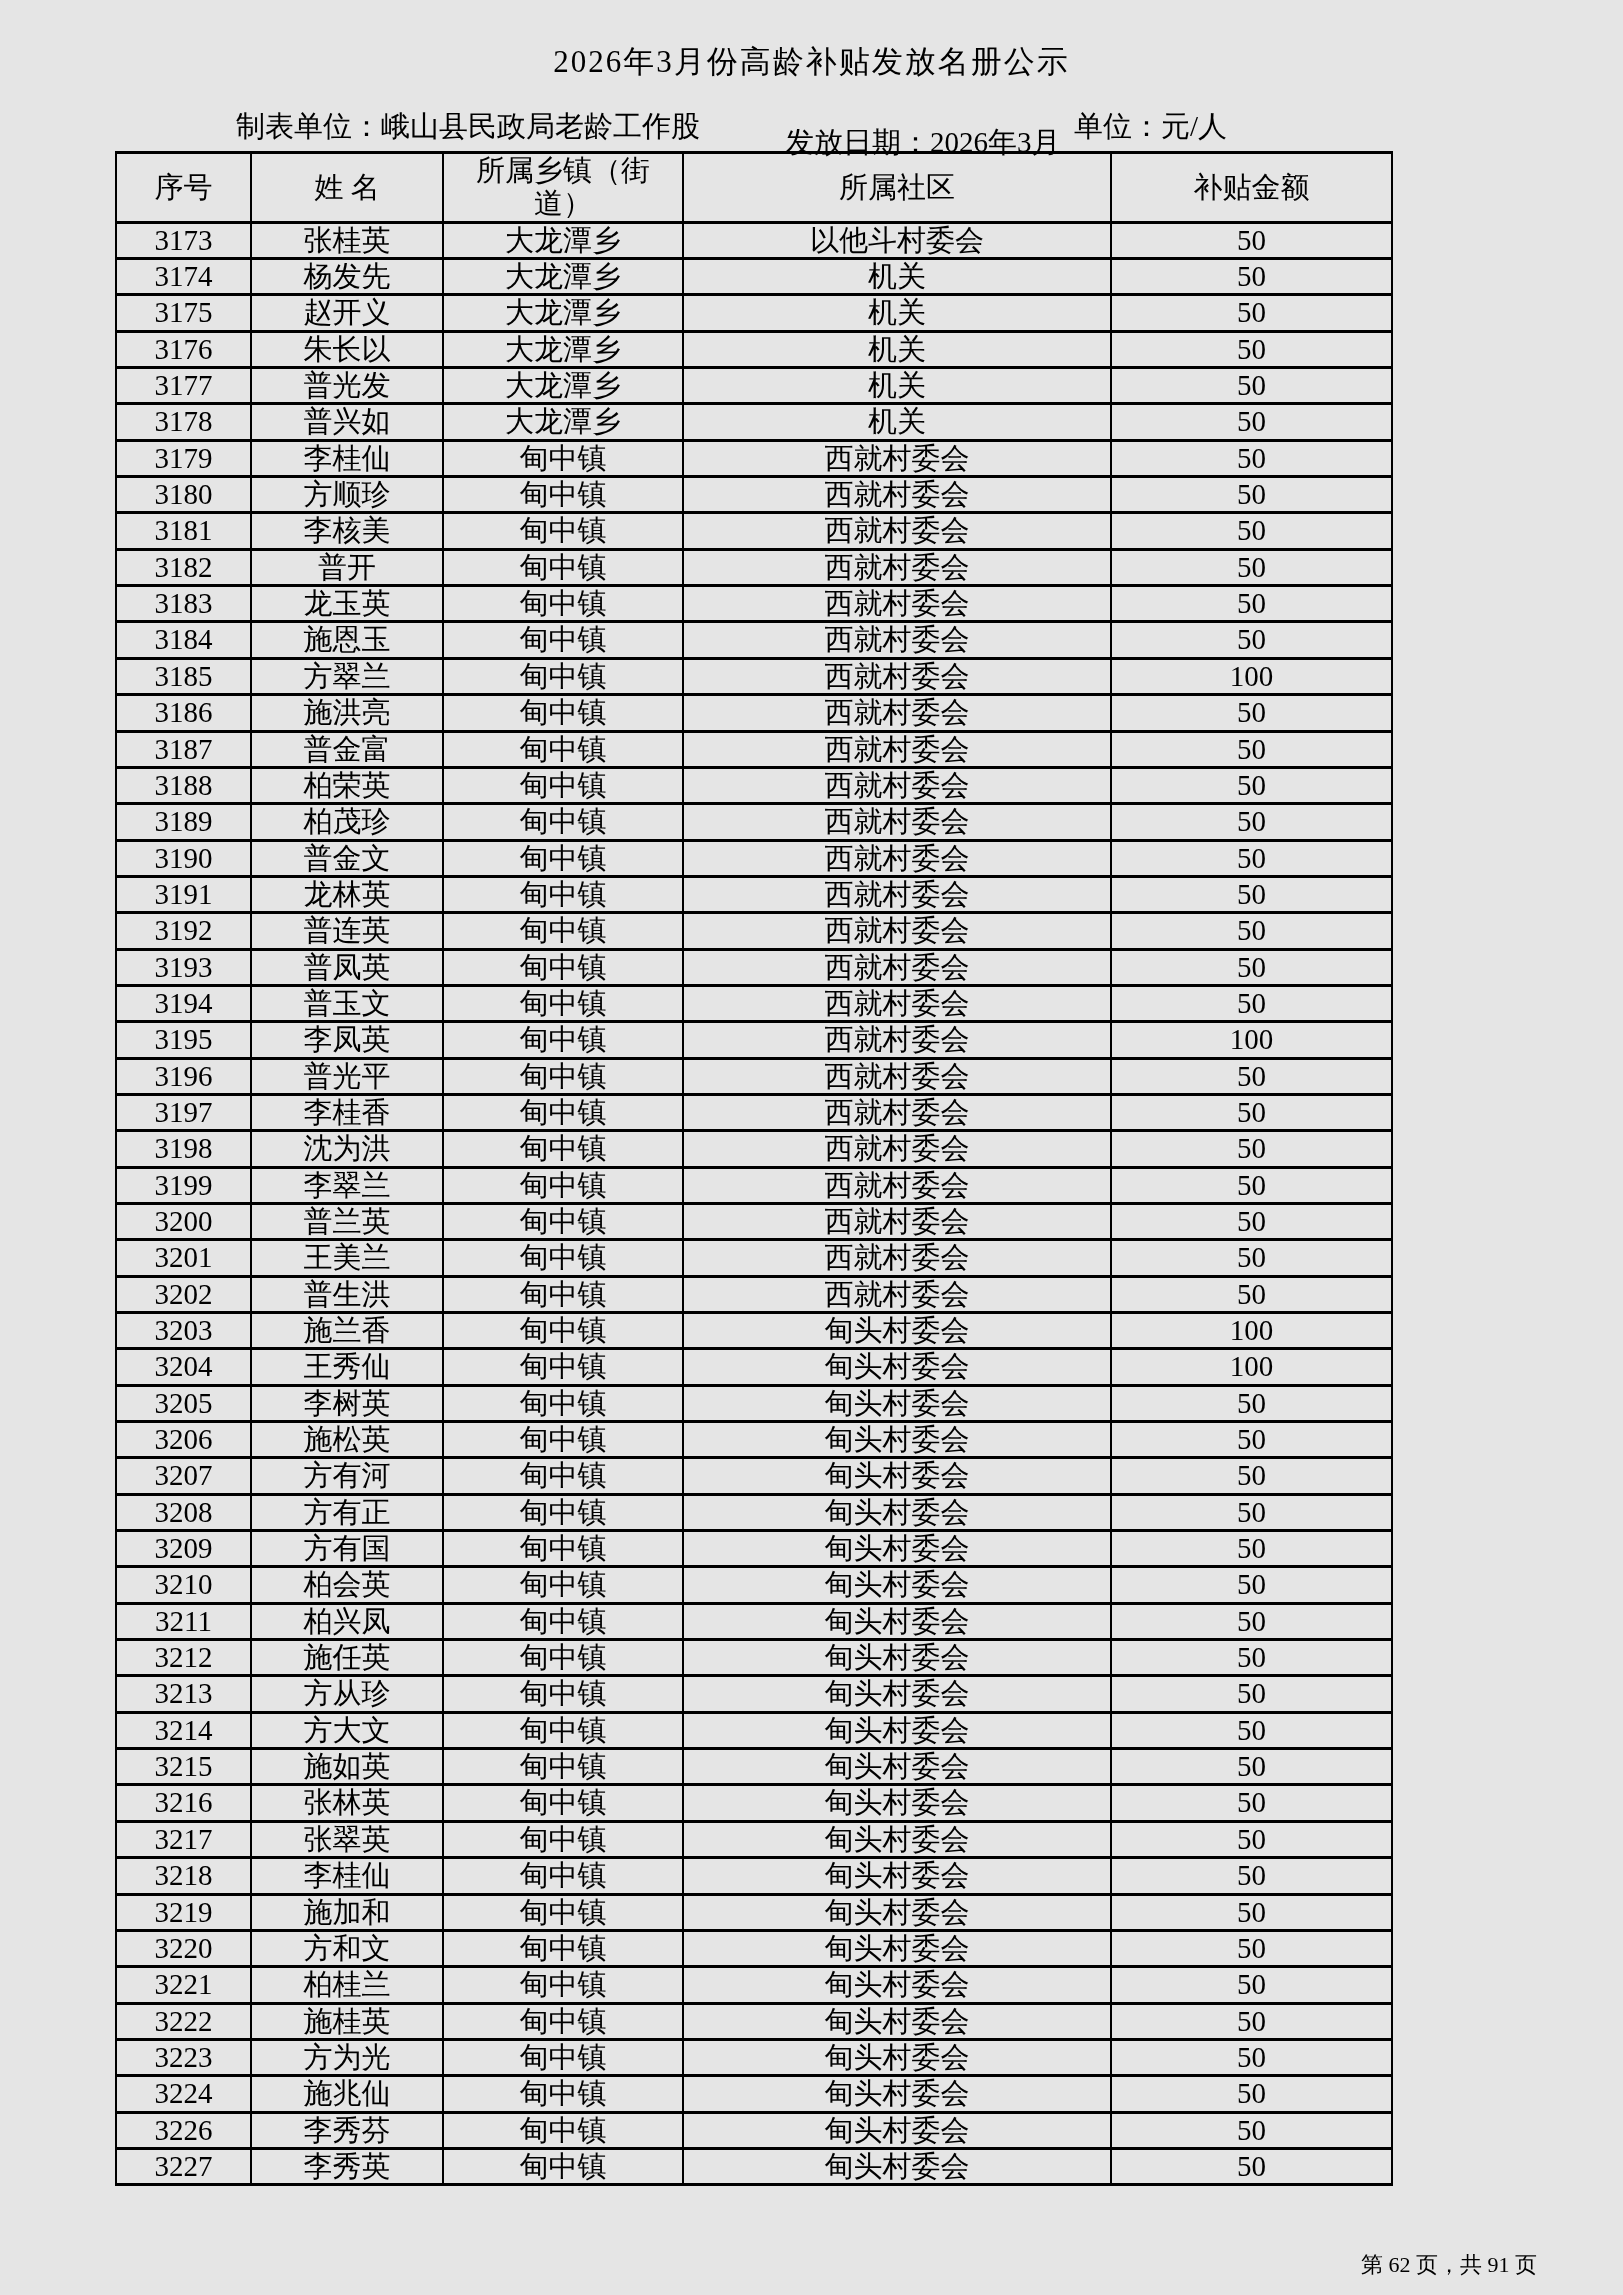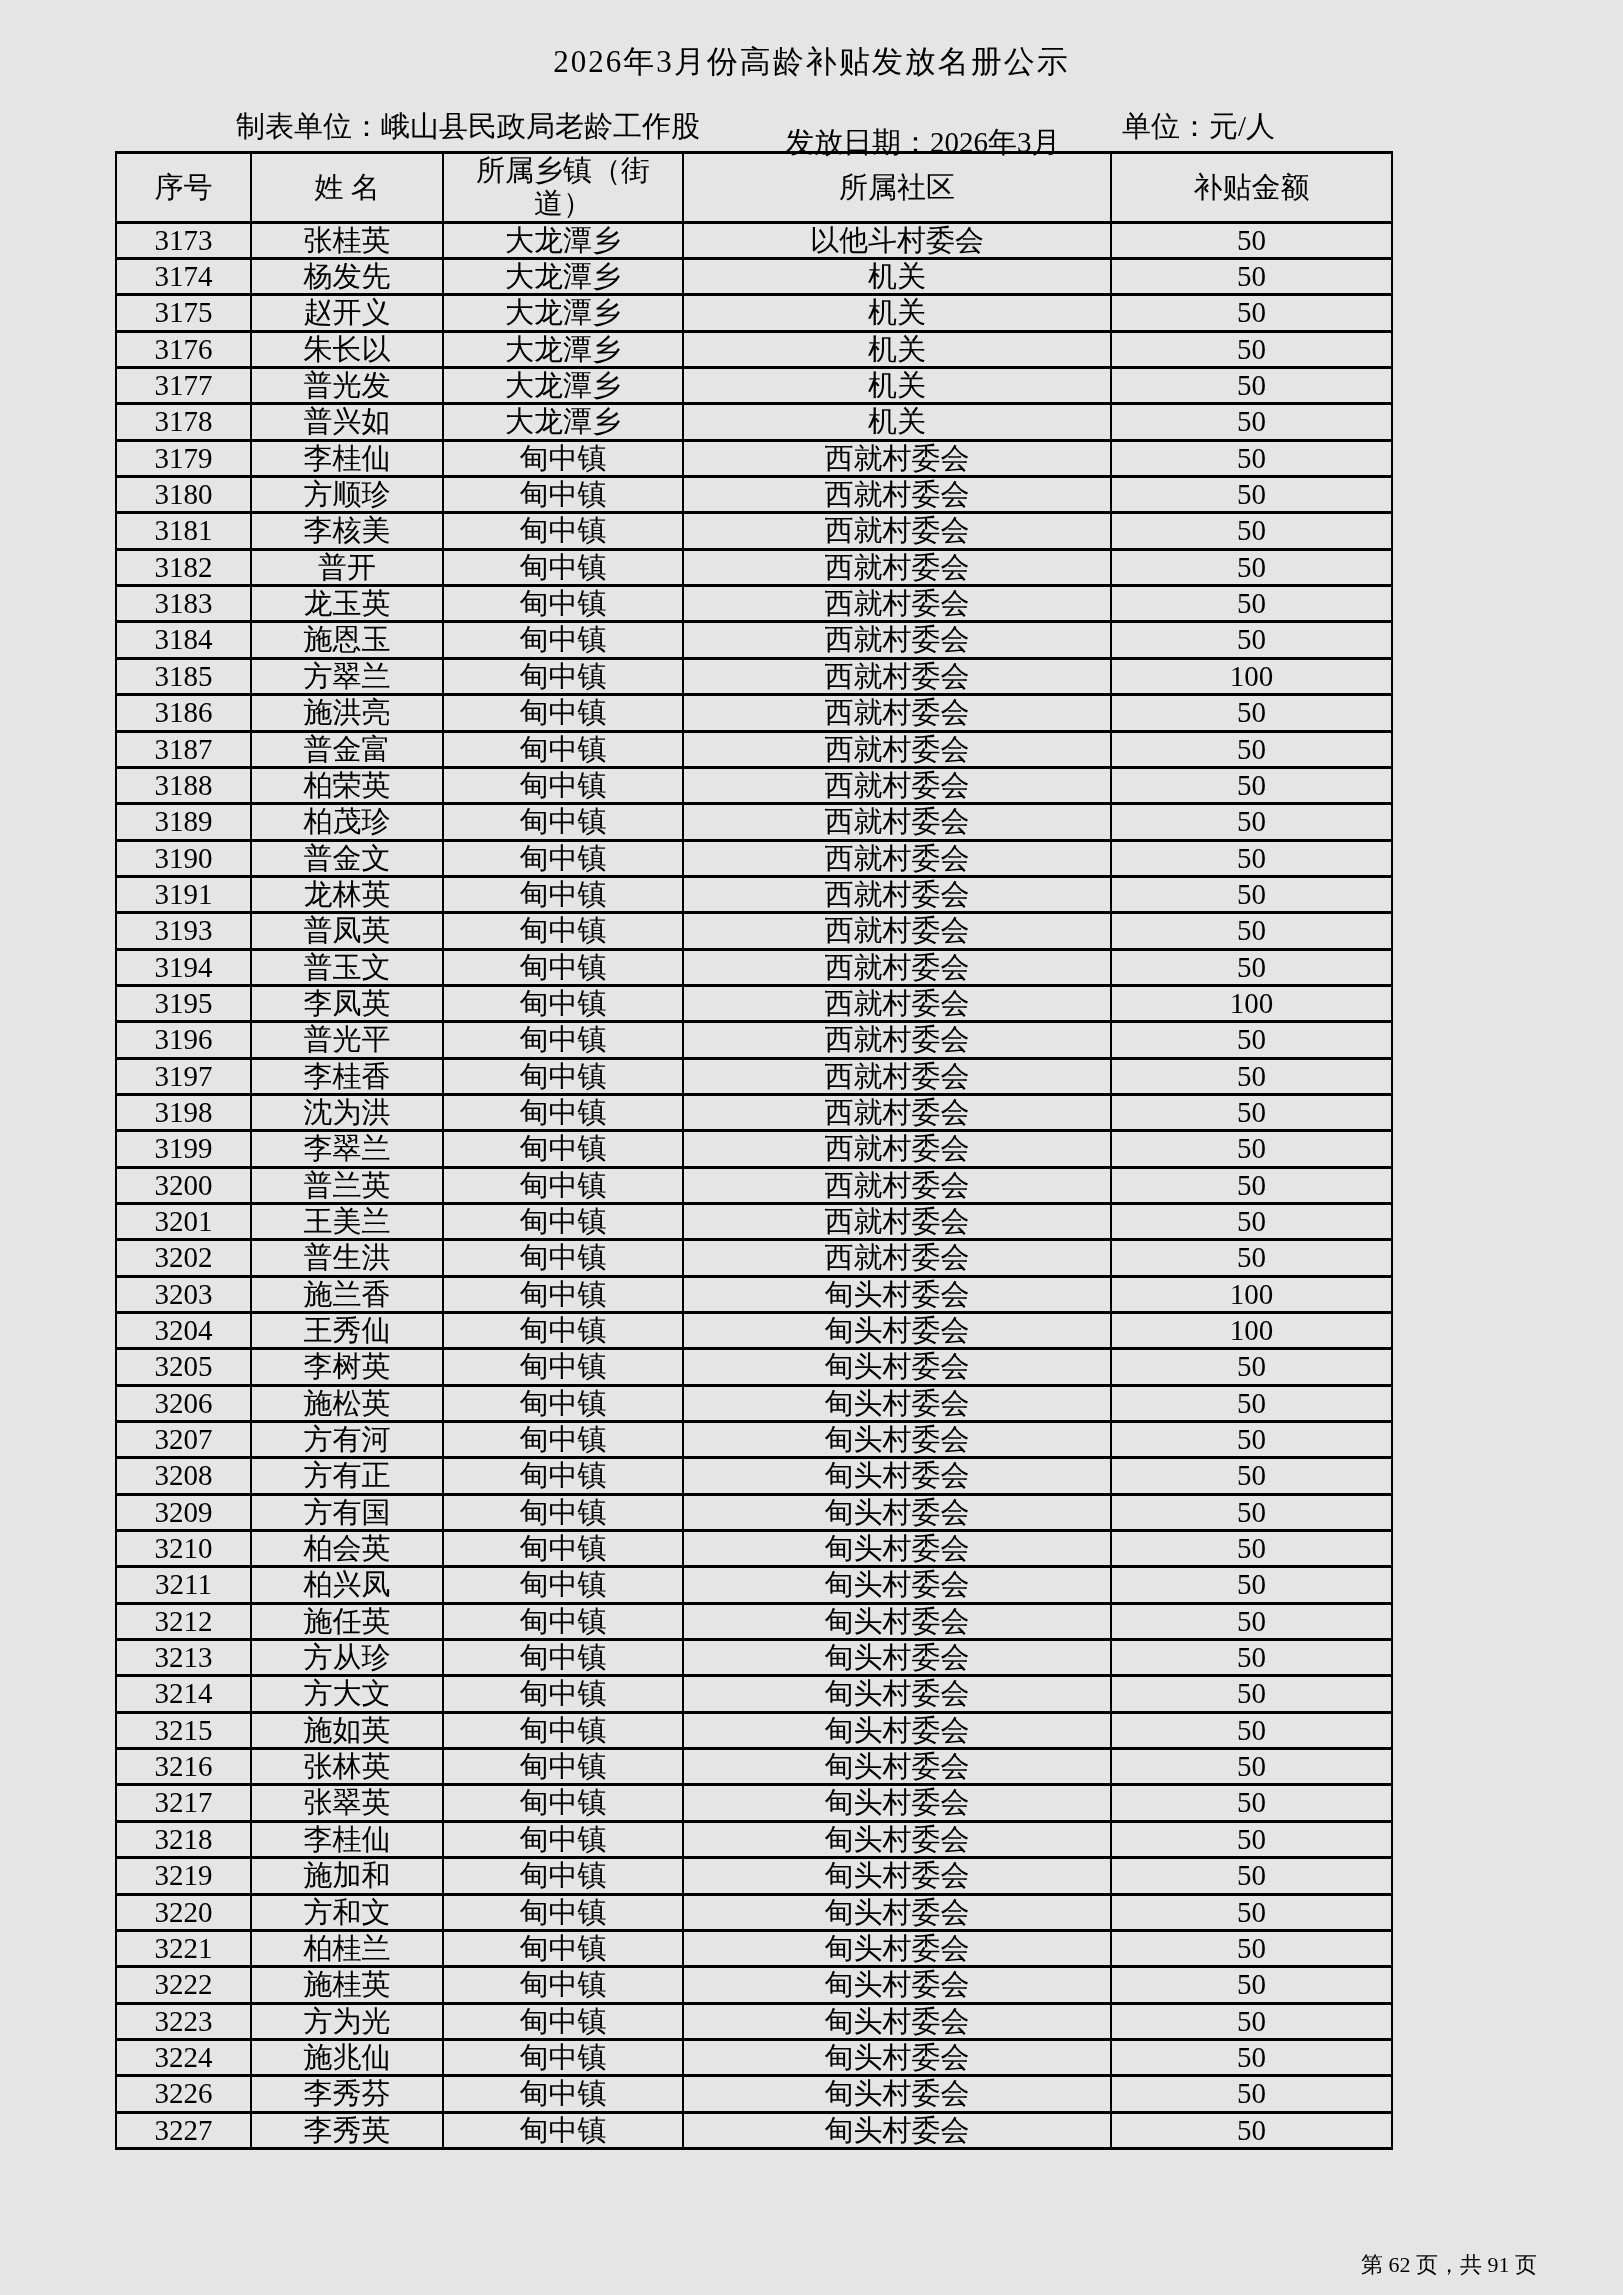--- a/index.html
+++ b/index.html
@@ -18,21 +18,21 @@
     left: 0;
     width: 100%;
     text-align: center;
     font-size: 31px;
     letter-spacing: 2px;
     white-space: nowrap;
   }
   .meta-line { position: absolute; top: 107px; left: 0; width: 100%; height: 39px; font-size: 29px; }
   .meta-producer { position: absolute; left: 236px; top: 0; white-space: nowrap; }
   .meta-date     { position: absolute; left: 785px; top: 16px; white-space: nowrap; }
-  .meta-unit     { position: absolute; left: 1122px; top: 0; white-space: nowrap; }
+  .meta-unit     { position: absolute; left: 1074px; top: 0; white-space: nowrap; }
 
   table.roster {
     position: absolute;
     top: 151px;
     left: 115px;
     border-collapse: collapse;
     table-layout: fixed;
     width: 1277px;
   }
   table.roster col.c0 { width: 135px; }
@@ -227,20 +227,27 @@
           <td>50</td>
         </tr>
         <tr>
           <td>3191</td>
           <td>龙林英</td>
           <td>甸中镇</td>
           <td>西就村委会</td>
           <td>50</td>
         </tr>
         <tr>
+          <td>3192</td>
+          <td>普连英</td>
+          <td>甸中镇</td>
+          <td>西就村委会</td>
+          <td>50</td>
+        </tr>
+        <tr>
           <td>3193</td>
           <td>普凤英</td>
           <td>甸中镇</td>
           <td>西就村委会</td>
           <td>50</td>
         </tr>
         <tr>
           <td>3194</td>
           <td>普玉文</td>
           <td>甸中镇</td>

